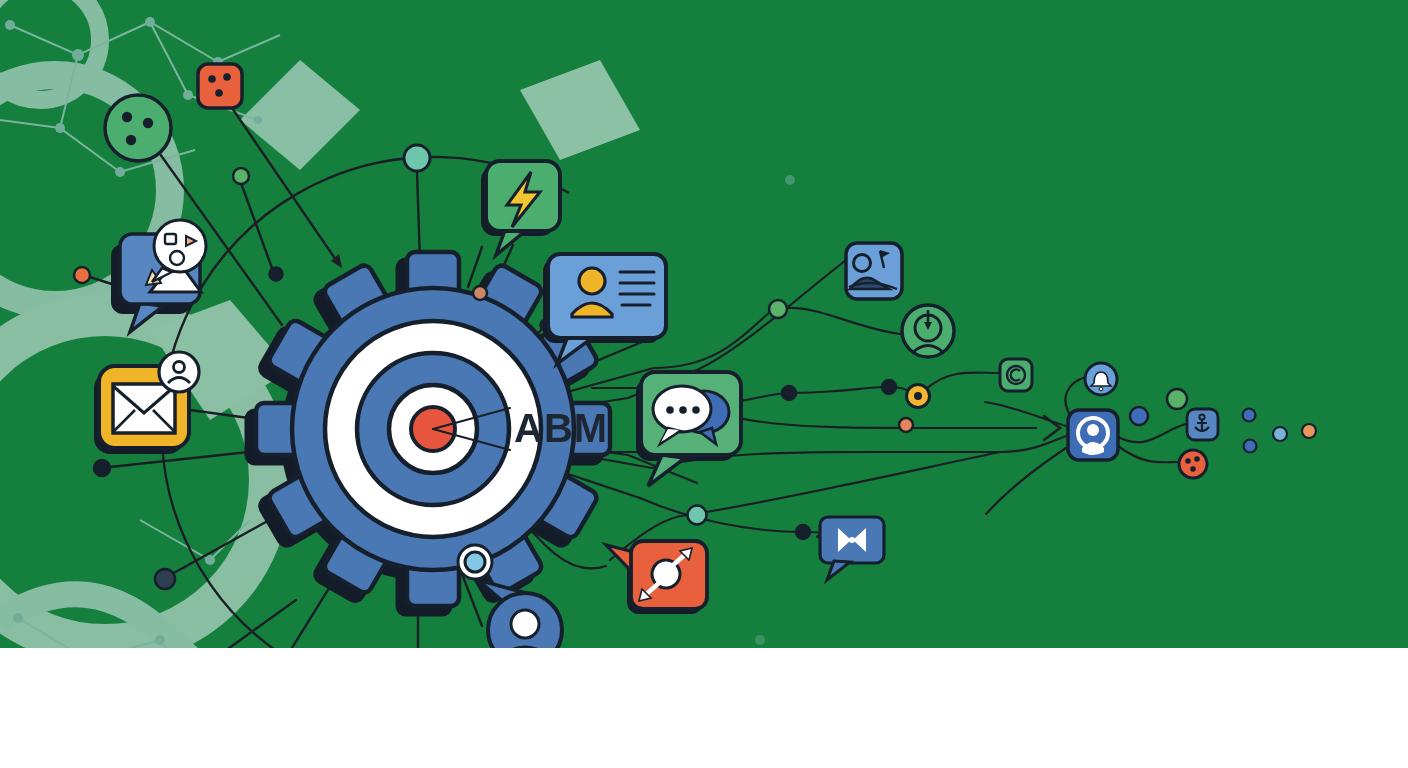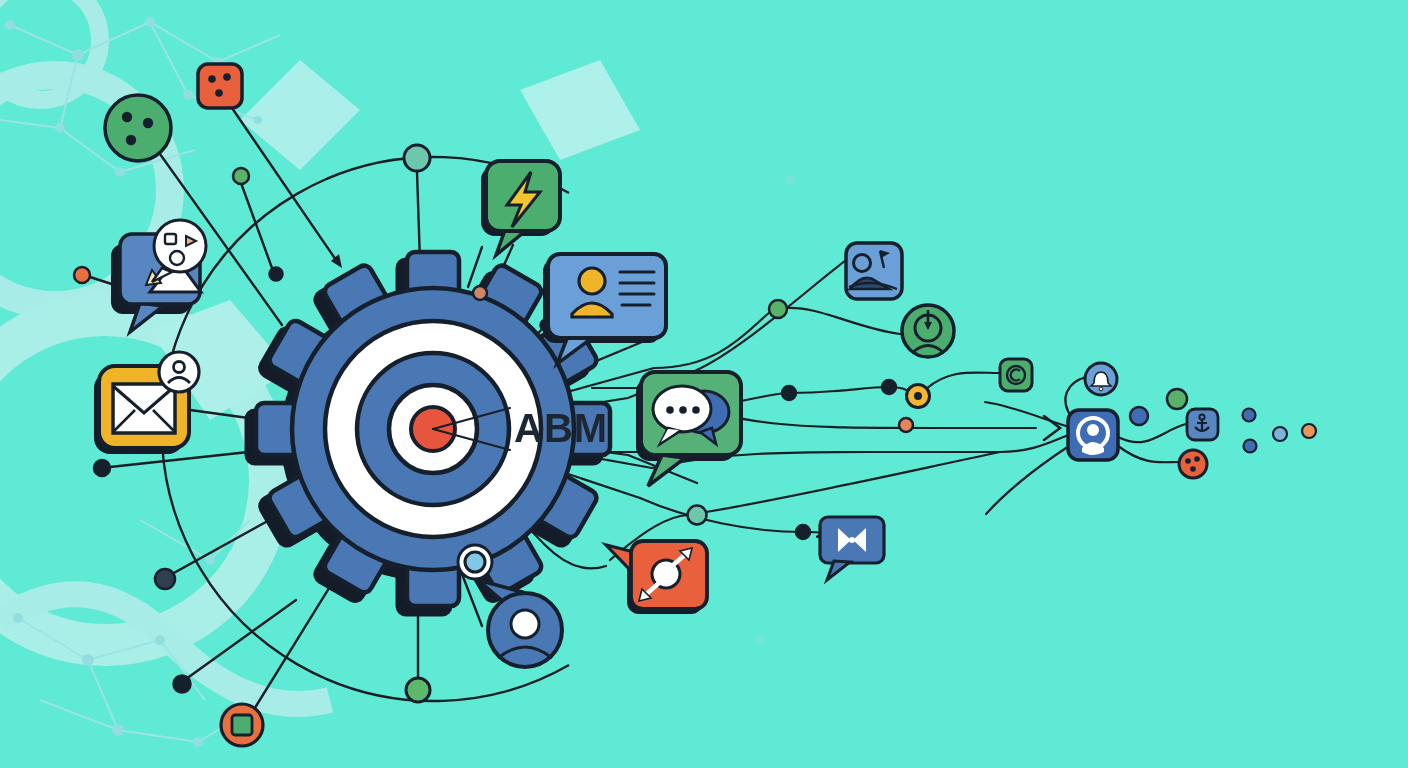--- a/index.html
+++ b/index.html
@@ -1,16 +1,16 @@
 <!DOCTYPE html>
 <html><head>
 <meta charset="utf-8">
 <style>
   html,body{margin:0;padding:0;background:#ffffff;}
-  .stage{position:relative;width:1408px;height:768px;overflow:hidden;background:#5eead4;
+  .stage{position:relative;width:1408px;height:648px;overflow:hidden;background:#15803d;
          font-family:"Liberation Sans", sans-serif;text-align:center;}
   svg{display:block;}
   text.abm{font-family:"Liberation Sans", sans-serif;font-weight:700;font-size:40px;
            letter-spacing:1px;fill:#1d2733;}
 </style>
 </head>
 <body>
 
 <div class="stage">
 <svg width="1408" height="768" viewBox="0 0 1408 768" xmlns="http://www.w3.org/2000/svg">

